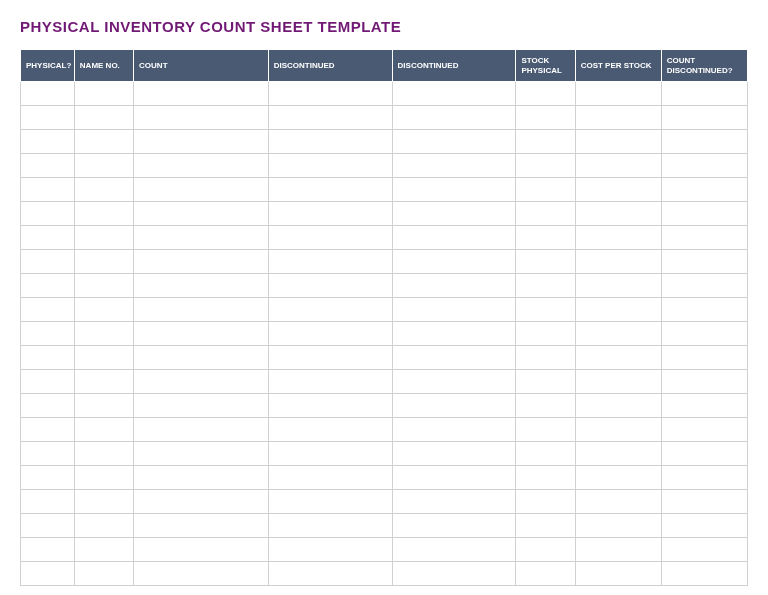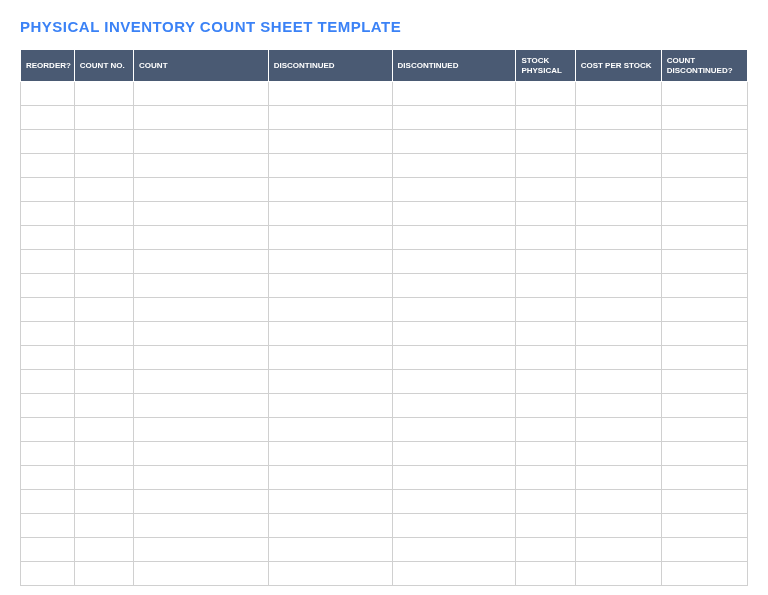--- a/index.html
+++ b/index.html
@@ -7,21 +7,21 @@
     font-family: Arial, Helvetica, sans-serif;
     background: #ffffff;
     width: 768px;
     height: 595px;
     padding: 18px 20px;
   }
   .title {
     font-size: 15px;
     font-weight: 700;
     letter-spacing: 0.5px;
-    color: #3b82f6;
+    color: #701a75;
     margin-bottom: 14px;
   }
   table {
     width: 100%;
     border-collapse: collapse;
     table-layout: fixed;
   }
   thead th {
     background: #4a5a73;
     color: #ffffff;
@@ -61,22 +61,22 @@
       <col class="col-itemno">
       <col class="col-name">
       <col class="col-mfr">
     <col class="col-desc">
       <col class="col-stock">
       <col class="col-cost">
       <col class="col-disc">
   </colgroup>
   <thead>
     <tr>
-      <th>REORDER?</th>
-      <th>COUNT NO.</th>
+      <th>PHYSICAL?</th>
+      <th>NAME NO.</th>
       <th>COUNT</th>
       <th>DISCONTINUED</th>
       <th>DISCONTINUED</th>
       <th>STOCK PHYSICAL</th>
       <th>COST PER STOCK</th>
       <th>COUNT DISCONTINUED?</th>
     </tr>
   </thead>
   <tbody id="tbody">
       <tr>

